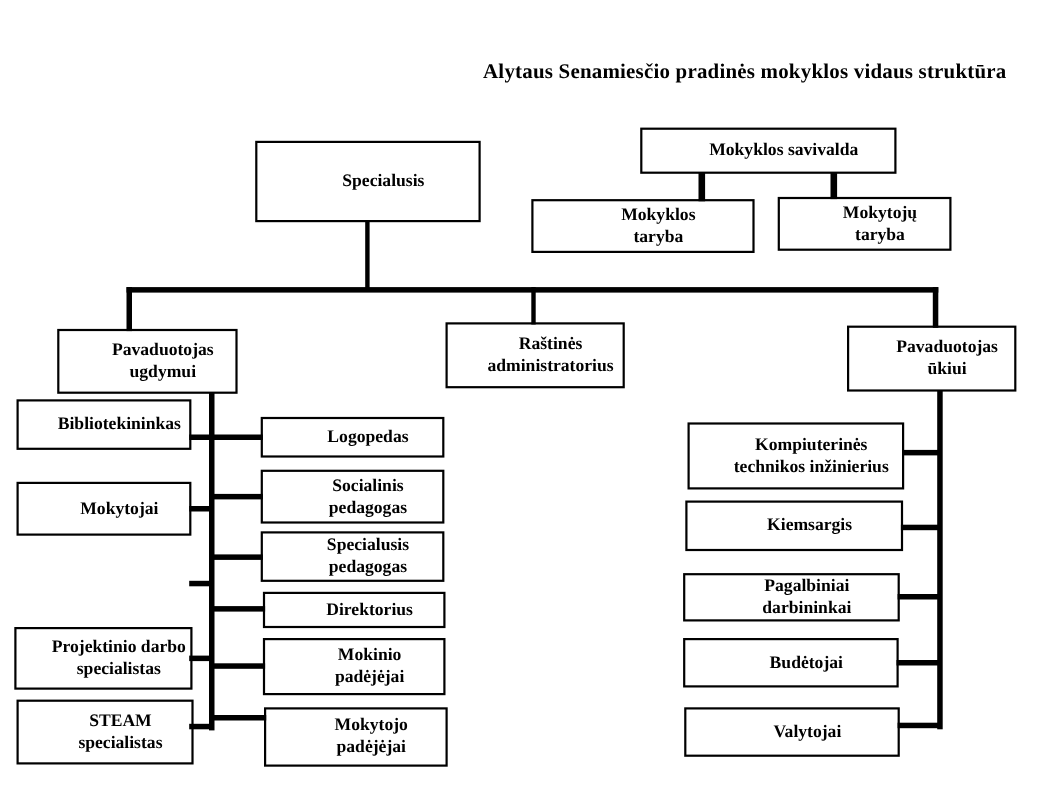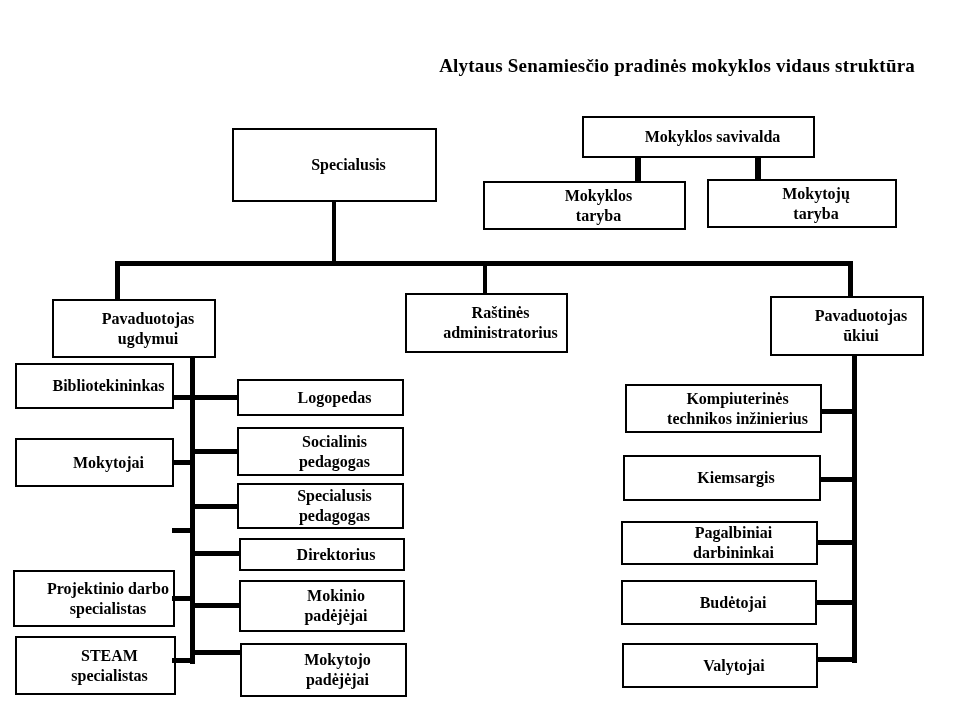--- a/index.html
+++ b/index.html
@@ -28,21 +28,21 @@
 <body>
 
 <div class="stage">
 
   <div class="title">Alytaus Senamiesčio pradinės mokyklos vidaus struktūra</div>
 
   <div class="box" style="left:232px;top:128px;width:205px;height:74px">Specialusis</div>
   <div class="box" style="left:582px;top:116px;width:233px;height:42px">Mokyklos savivalda</div>
   <div class="box" style="left:483px;top:181px;width:203px;height:49px">Mokyklos
 taryba</div>
-  <div class="box" style="left:707px;top:179px;width:190px;height:49px">Mokytojų
+  <div class="box" style="left:707px;top:179px;width:158px;height:49px">Mokytojų
 taryba</div>
 
   <div class="box" style="left:52px;top:299px;width:164px;height:59px">Pavaduotojas
 ugdymui</div>
   <div class="box" style="left:405px;top:293px;width:163px;height:60px">Raštinės
 administratorius</div>
   <div class="box" style="left:770px;top:296px;width:154px;height:60px">Pavaduotojas
 ūkiui</div>
 
   <div class="box" style="left:15px;top:363px;width:159px;height:46px">Bibliotekininkas</div>
@@ -56,21 +56,21 @@
   <div class="box" style="left:237px;top:427px;width:167px;height:49px">Socialinis
 pedagogas</div>
   <div class="box" style="left:237px;top:483px;width:167px;height:46px">Specialusis
 pedagogas</div>
   <div class="box" style="left:239px;top:538px;width:166px;height:33px">Direktorius</div>
   <div class="box" style="left:239px;top:580px;width:166px;height:52px">Mokinio
 padėjėjai</div>
   <div class="box" style="left:240px;top:643px;width:167px;height:54px">Mokytojo
 padėjėjai</div>
 
-  <div class="box" style="left:625px;top:384px;width:197px;height:49px">Kompiuterinės
+  <div class="box" style="left:625px;top:384px;width:197px;height:61px">Kompiuterinės
 technikos inžinierius</div>
   <div class="box" style="left:623px;top:455px;width:198px;height:46px">Kiemsargis</div>
   <div class="box" style="left:621px;top:521px;width:197px;height:44px">Pagalbiniai
 darbininkai</div>
   <div class="box" style="left:621px;top:580px;width:196px;height:45px">Budėtojai</div>
   <div class="box" style="left:622px;top:643px;width:196px;height:45px">Valytojai</div>
 
   <div class="line" style="left:332px;top:200px;width:4px;height:63px"></div>
   <div class="line" style="left:115px;top:261px;width:738px;height:5px"></div>
   <div class="line" style="left:115px;top:261px;width:5px;height:40px"></div>

